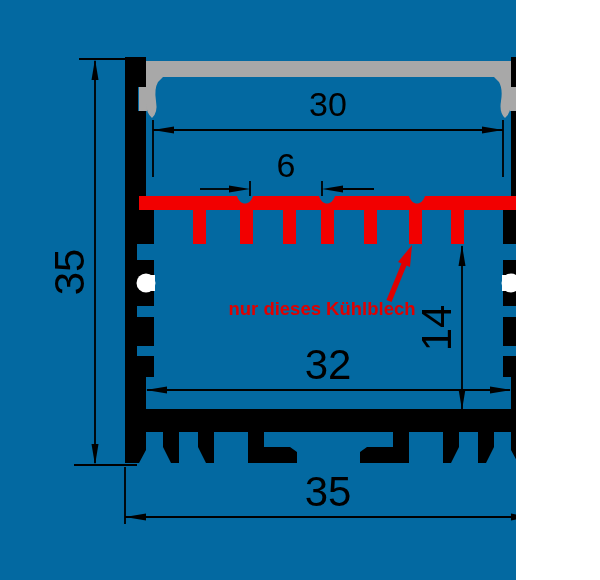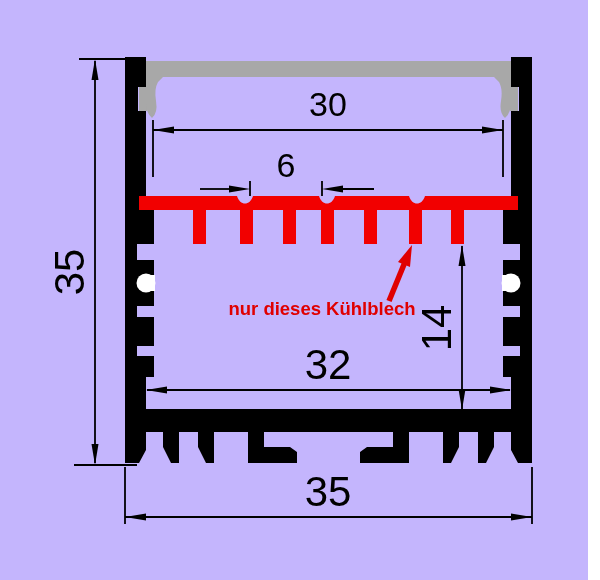--- a/index.html
+++ b/index.html
@@ -1,16 +1,16 @@
 <!DOCTYPE html>
 <html><head>
 <meta charset="utf-8">
 <style>
   html,body{margin:0;padding:0;background:#ffffff;}
-  .stage{width:588px;height:580px;position:relative;background:#c4b5fd;overflow:hidden;}
+  .stage{width:516px;height:580px;position:relative;background:#0369a1;overflow:hidden;}
   svg{display:block;}
   text{font-family:"Liberation Sans","DejaVu Sans",sans-serif;}
   .dimtxt{fill:#000;}
   .annot{font-weight:bold;}
 </style>
 </head>
 <body>
 
 <div class="stage">
 <svg width="600" height="580" viewBox="0 0 600 580">

